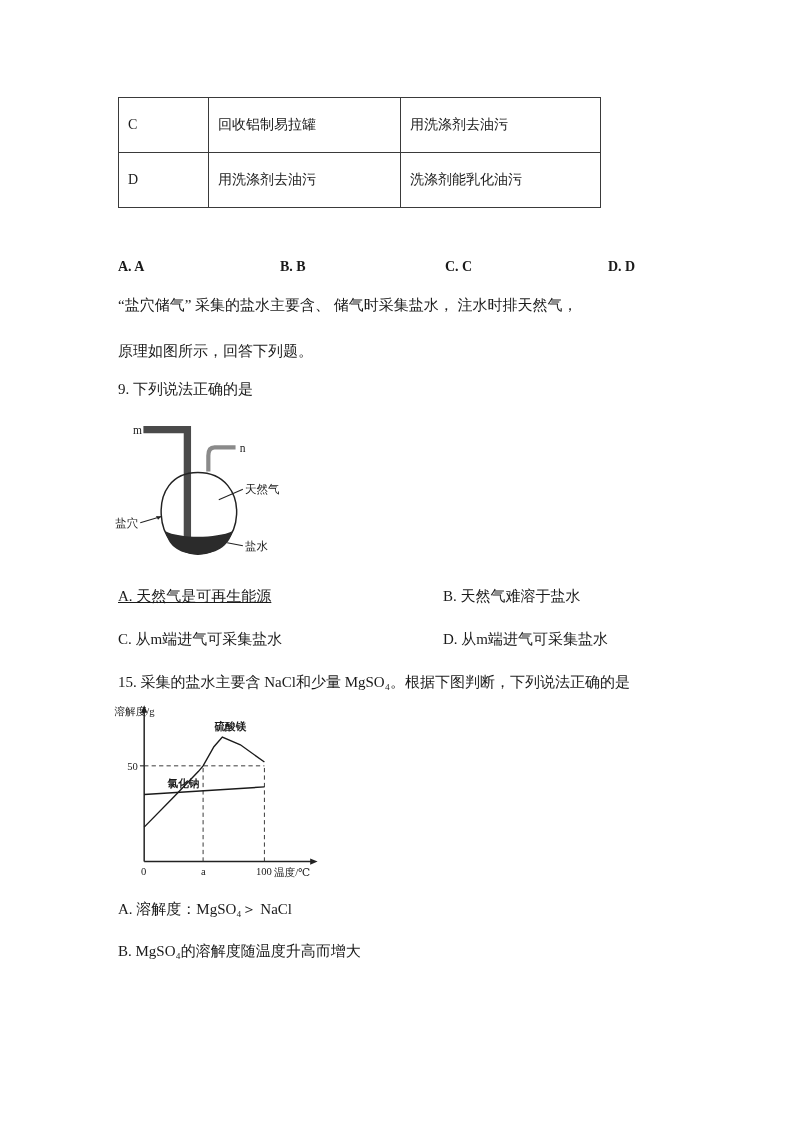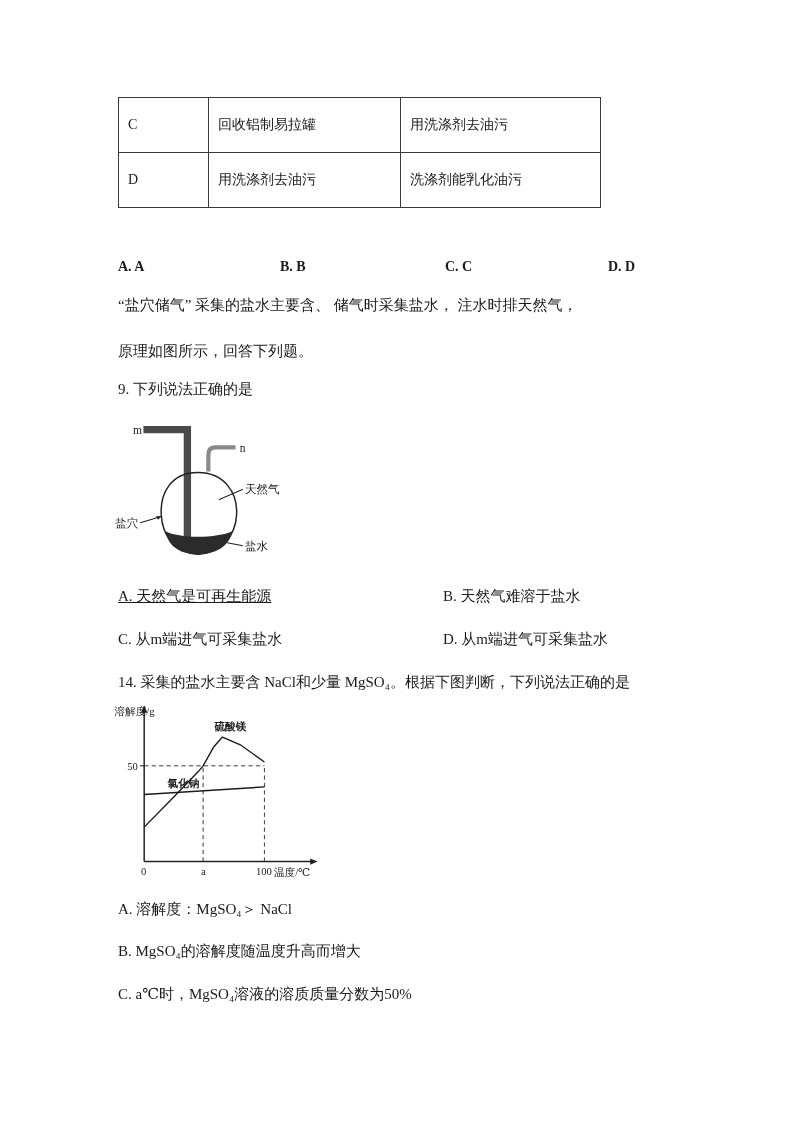--- a/index.html
+++ b/index.html
@@ -83,21 +83,21 @@
 
     <line x1="125" y1="124" x2="110" y2="121" stroke="#222" stroke-width="1"></line>
     <text x="127" y="128" font-size="11">盐水</text>
   </svg>
 
   <div class="abs txt" style="left:118px;top:587px;text-decoration:underline;">A. 天然气是可再生能源</div>
   <div class="abs txt" style="left:443px;top:587px;">B. 天然气难溶于盐水</div>
   <div class="abs txt" style="left:118px;top:630px;">C. 从m端进气可采集盐水</div>
   <div class="abs txt" style="left:443px;top:630px;">D. 从m端进气可采集盐水</div>
 
-  <div class="abs txt" style="left:118px;top:673px;">14. 采集的盐水主要含 NaCl和少量 MgSO₄。根据下图判断，下列说法正确的是</div>
+  <div class="abs txt" style="left:118px;top:673px;">15. 采集的盐水主要含 NaCl和少量 MgSO₄。根据下图判断，下列说法正确的是</div>
 
   <svg id="solubility-plot" class="abs" style="left:112px;top:702px;" width="208" height="183" viewBox="0 0 195 172">
 
     <line x1="30" y1="8" x2="30" y2="150" stroke="#222" stroke-width="1.4"></line>
     <polygon points="30,3 27,10 33,10" fill="#222"></polygon>
     <line x1="30" y1="150" x2="188" y2="150" stroke="#222" stroke-width="1.4"></line>
     <polygon points="193,150 186,147 186,153" fill="#222"></polygon>
 
     <line x1="26" y1="60" x2="30" y2="60" stroke="#222" stroke-width="1"></line>
     <text x="14" y="64" font-size="10">50</text>
@@ -116,15 +116,14 @@
         <line x1="30" y1="60" x2="143" y2="60" stroke="#333" stroke-width="0.9" stroke-dasharray="4 3"></line>
         <line x1="85.37" y1="150" x2="85.37" y2="60" stroke="#333" stroke-width="0.9" stroke-dasharray="4 3"></line>
         <line x1="143" y1="150" x2="143" y2="60" stroke="#333" stroke-width="0.9" stroke-dasharray="4 3"></line>
         <polyline points="30,117.6 58.25,88.8 80.85,65.39999999999999 85.37,60 95.53999999999999,42 103.44999999999999,33 120.39999999999999,40.2 143,56.39999999999999" fill="none" stroke="#1a1a1a" stroke-width="1.3"></polyline>
         <polyline points="30,87 143,79.8" fill="none" stroke="#1a1a1a" stroke-width="1.3"></polyline>
       </g>
   </svg>
 
   <div class="abs txt" style="left:118px;top:900px;text-align:right;">A. 溶解度：MgSO₄＞ NaCl</div>
   <div class="abs txt" style="left:118px;top:942px;">B. MgSO₄的溶解度随温度升高而增大</div>
-  <div class="abs txt" style="left:118px;top:985px;">C. a℃时，MgSO₄溶液的溶质质量分数为50%</div>
 
 </div>
 
 </body></html>

